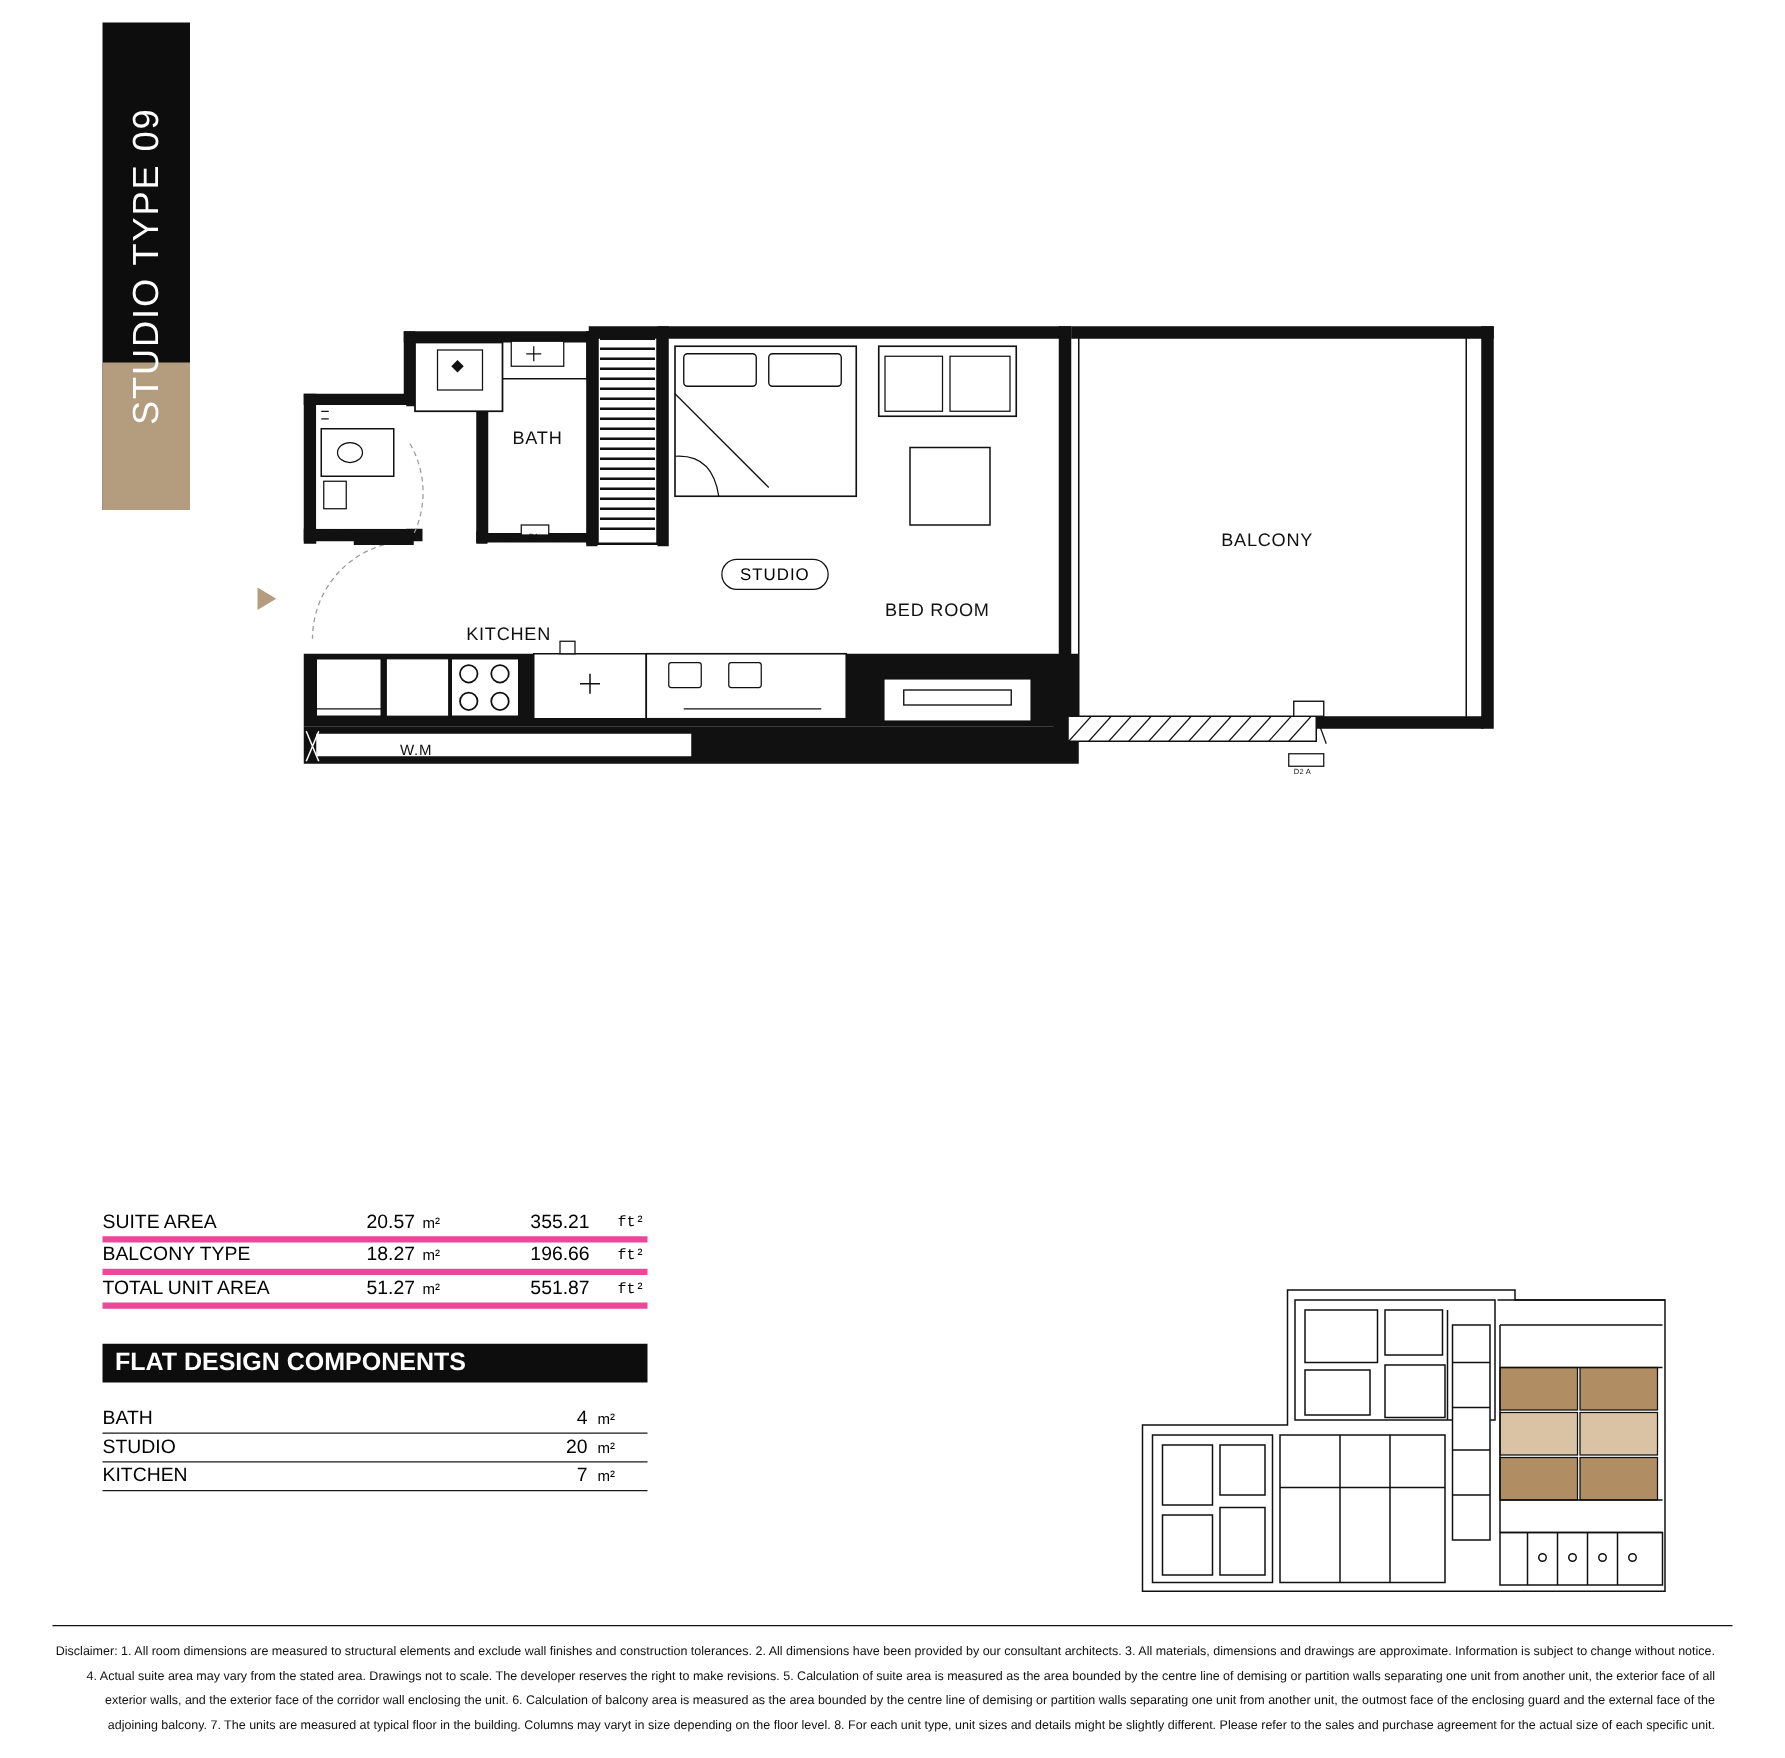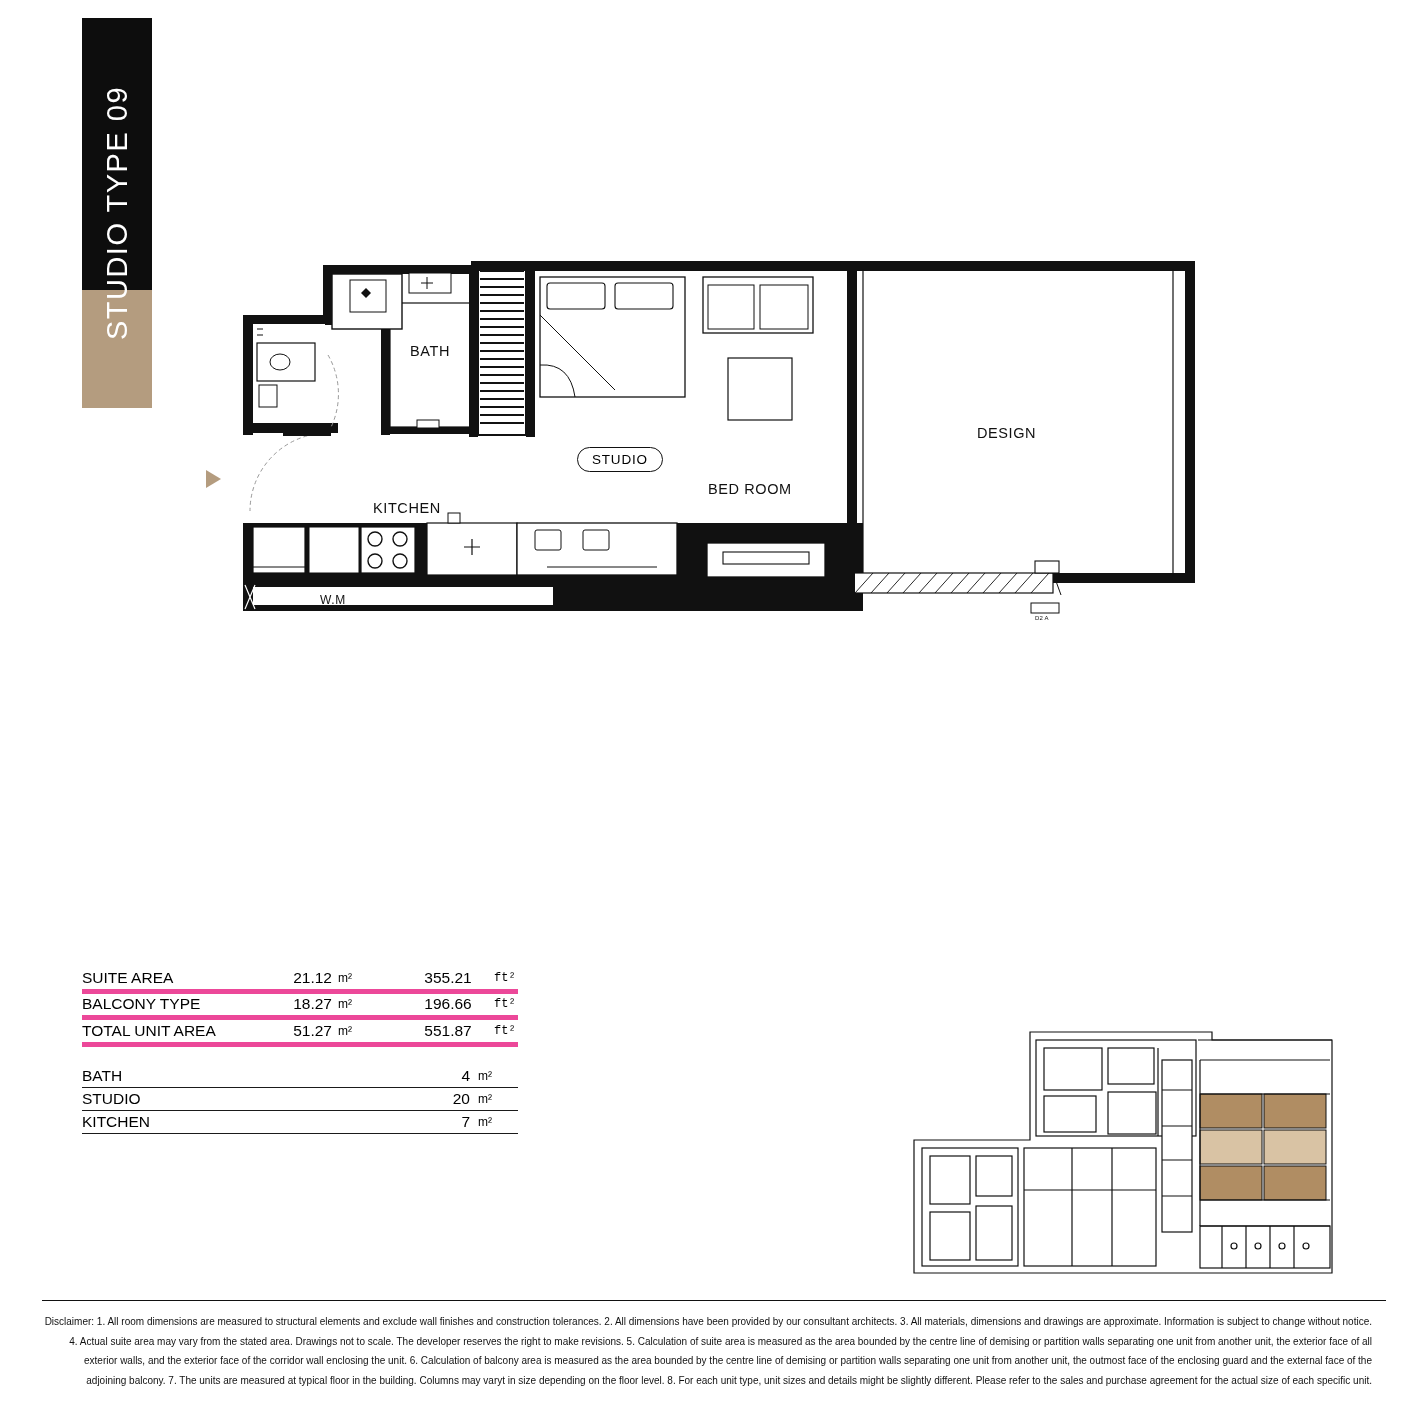--- a/index.html
+++ b/index.html
@@ -324,59 +324,60 @@
           <rect x="836" y="348" width="28" height="10" fill="#fff" stroke="#111" stroke-width="1"></rect>
         </g>
 
       </g>
     </svg>
 
     <div class="room-label" style="left:215px; top:88px;">BATH</div>
     <div class="studio-pill" style="left:382px; top:192px;">STUDIO</div>
     <div class="room-label" style="left:513px; top:226px;">BED ROOM</div>
     <div class="room-label" style="left:178px; top:245px;">KITCHEN</div>
-    <div class="room-label" style="left:782px; top:170px;">DESIGN</div>
+    <div class="room-label" style="left:782px; top:170px;">BALCONY</div>
     <div class="room-label" style="left:125px; top:296px; font-size:12px;margin-top:42px;">W.M</div>
 
     <div class="tiny-label" style="left:72px; top:172px;">D1</div>
     <div class="tiny-label" style="left:228px; top:172px;">D1</div>
     <div class="tiny-label" style="left:206px; top:172px;">TEL</div>
     <div class="tiny-label" style="left:246px; top:172px;">D2</div>
     <div class="tiny-label" style="left:840px; top:360px;">D2 A</div>
 
     <div class="arrow-marker" style="left:11px; top:215px;"></div>
   </div>
 
   <div class="area-block">
 
 
     <div style="margin-top:12px;">
       <div class="area-row">
         <div class="name">SUITE AREA</div>
-        <div class="sqm">21.12</div>
+        <div class="sqm">20.57</div>
         <div class="sqm-u">m²</div>
         <div class="sqft">355.21</div>
         <div class="sqft-u">ft²</div>
       </div>
       <div class="area-row">
         <div class="name">BALCONY TYPE</div>
         <div class="sqm">18.27</div>
         <div class="sqm-u">m²</div>
         <div class="sqft">196.66</div>
         <div class="sqft-u">ft²</div>
       </div>
       <div class="area-row">
         <div class="name">TOTAL UNIT AREA</div>
         <div class="sqm">51.27</div>
         <div class="sqm-u">m²</div>
         <div class="sqft">551.87</div>
         <div class="sqft-u">ft²</div>
       </div>
     </div>
 
+    <div class="fdc-bar">FLAT DESIGN COMPONENTS</div>
 
     <div class="fdc-list">
       <div class="fdc-row">
         <div class="name">BATH</div>
         <div class="val">4</div>
         <div class="unit">m²</div>
       </div>
       <div class="fdc-row">
         <div class="name">STUDIO</div>
         <div class="val">20</div>

